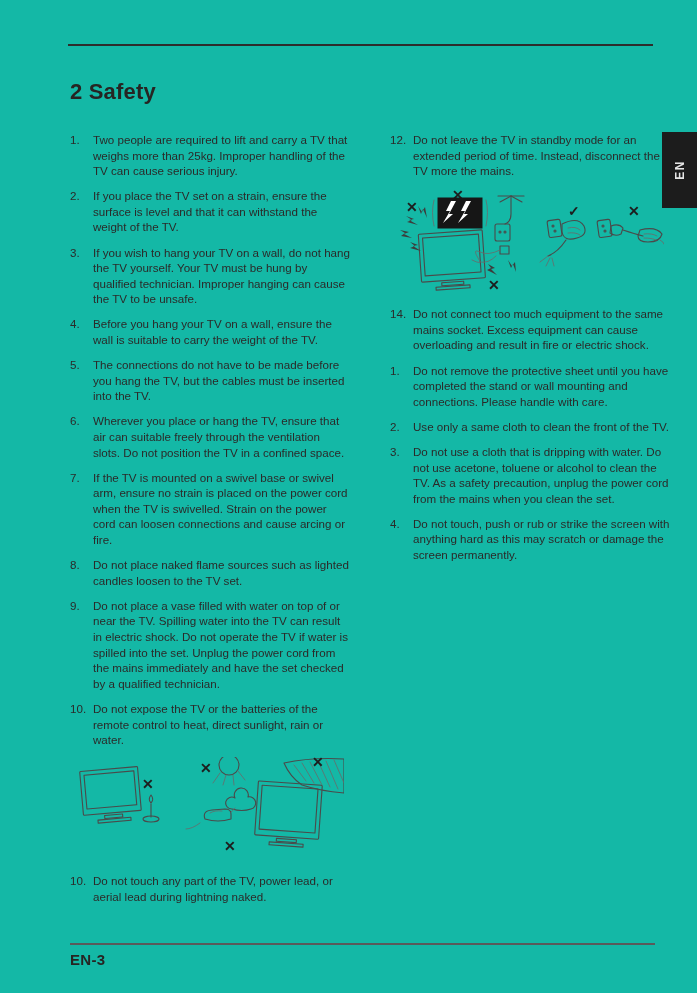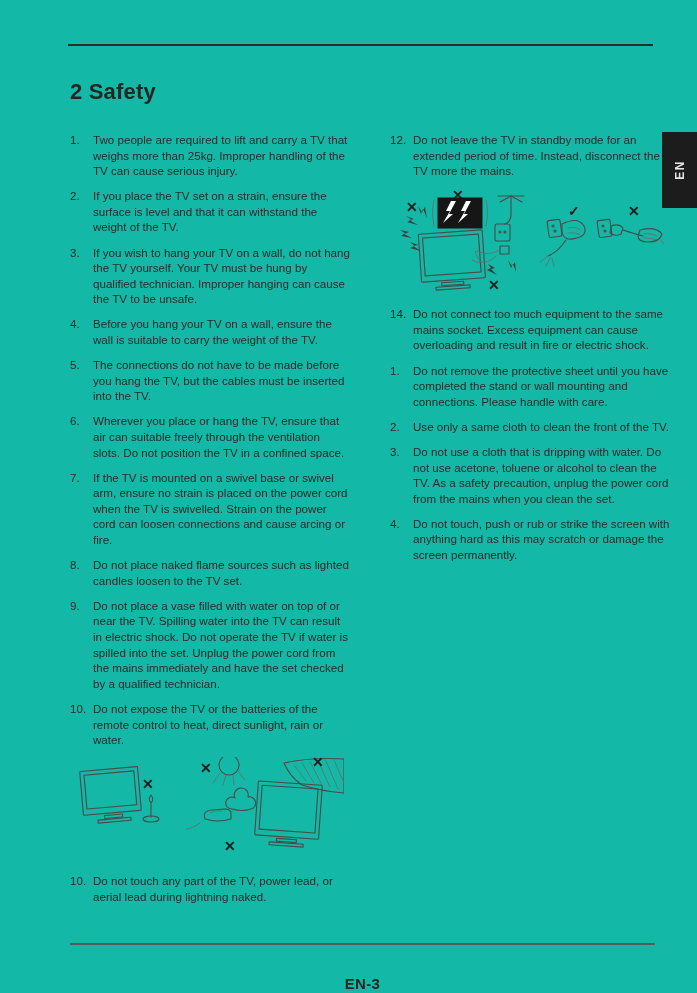--- a/index.html
+++ b/index.html
@@ -37,21 +37,21 @@
   .entab{
     position:absolute;right:0;top:132px;width:35px;height:76px;
     background:#1c1c1c;display:flex;align-items:center;justify-content:center;
   }
   .entab span{
     transform:rotate(-90deg);
     color:#e6e6e6;font-size:12px;font-weight:bold;letter-spacing:1.5px;
   }
   .pagenum{
     position:absolute;top:951px;left:70px;width:585px;
-    text-align:center;font-size:15px;font-weight:bold;color:#262523;letter-spacing:.3px;margin-top:24px;
+    text-align:left;font-size:15px;font-weight:bold;color:#262523;letter-spacing:.3px;
   }
 </style>
 </head>
 <body>
 
 <div class="page">
 
   <div class="toprule"></div>
 
   <h1 class="title">2 Safety</h1>

